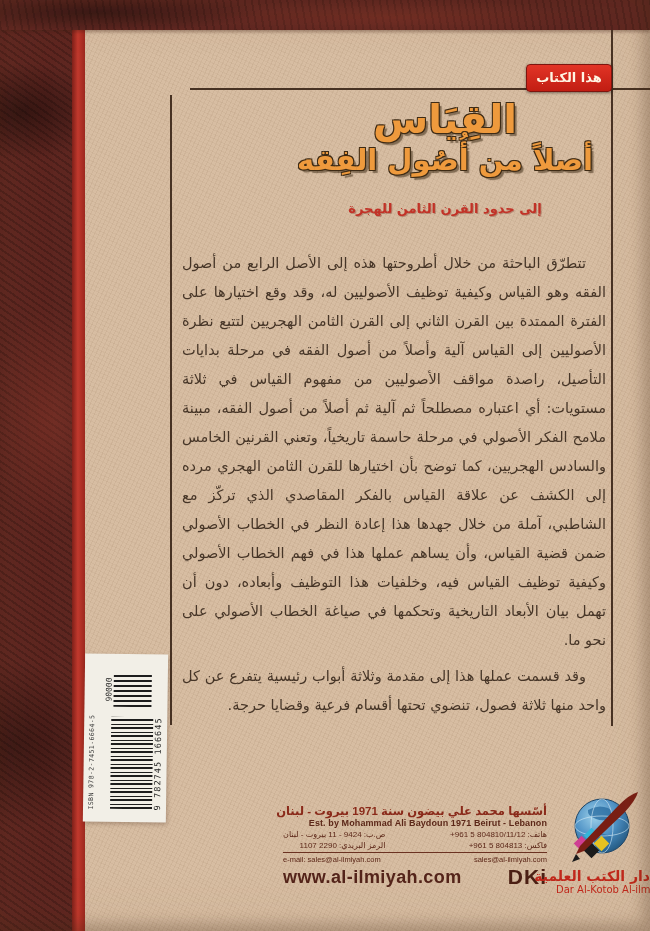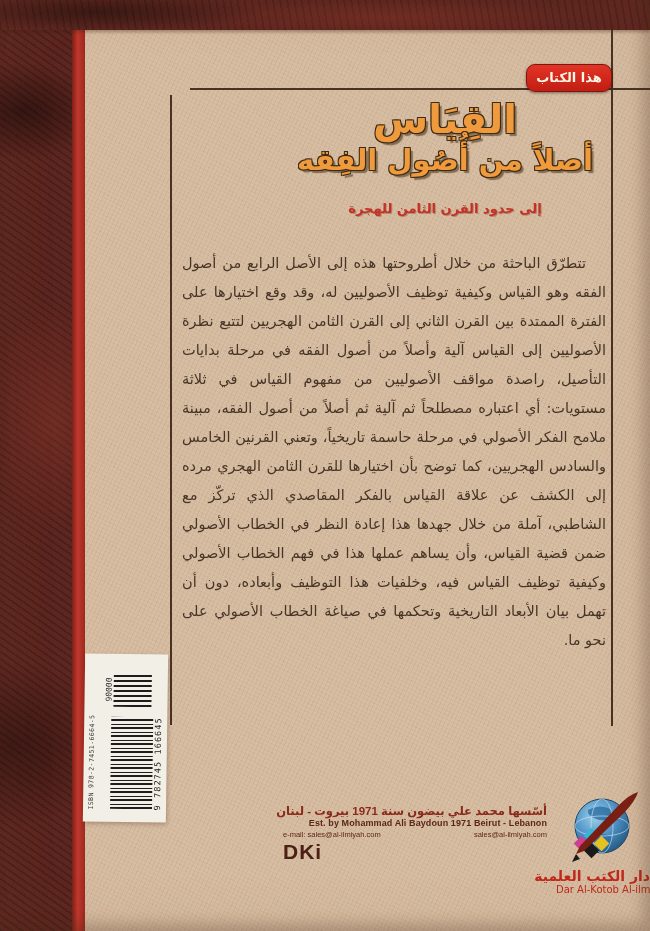--- a/index.html
+++ b/index.html
@@ -40,21 +40,21 @@
   }
   
   .rule{position:absolute;background:#473223;}
   .rule-h{left:190px;top:88px;width:460px;height:2px;}
   .rule-v-right{left:611px;top:30px;width:2px;height:696px;}
   .rule-v-left{left:170px;top:95px;width:2px;height:630px;}
   
   .tag{
     position:absolute;left:526px;top:64px;width:84px;height:26px;
     background:linear-gradient(#e23426,#c21e13);
-    border:1px solid #7e150e;border-radius:9px;
+    border:1px solid #7e150e;border-radius:4px;
     color:#fff6e4;font-size:13px;font-weight:bold;line-height:25px;text-align:center;
     box-shadow:0 1px 3px rgba(0,0,0,.45);
   }
   
   .title-block{position:absolute;left:280px;top:96px;width:330px;text-align:center;direction:rtl;}
   .title-l1,.title-l2{
     font-weight:bold;color:#ee9a3d;line-height:1.15;
     text-shadow:1px 1px 0 #3e2b15,-1px -1px 0 #3e2b15,1px -1px 0 #3e2b15,-1px 1px 0 #3e2b15,3px 3px 1px rgba(62,43,21,.55);
   }
   .title-l1{font-size:40px;}
@@ -133,44 +133,56 @@
   <div class="tag" dir="rtl">هذا الكتاب</div>
 
   <div class="title-block">
     <div class="title-l1">القِيَاس</div>
     <div class="title-l2">أصلاً من أُصُول الفِقه</div>
     <div class="subtitle">إلى حدود القرن الثامن للهجرة</div>
   </div>
 
   <div class="body-text">
     <p>تتطرّق الباحثة من خلال أطروحتها هذه إلى الأصل الرابع من أصول الفقه وهو القياس وكيفية توظيف الأصوليين له، وقد وقع اختيارها على الفترة الممتدة بين القرن الثاني إلى القرن الثامن الهجريين لتتبع نظرة الأصوليين إلى القياس آلية وأصلاً من أصول الفقه في مرحلة بدايات التأصيل، راصدة مواقف الأصوليين من مفهوم القياس في ثلاثة مستويات: أي اعتباره مصطلحاً ثم آلية ثم أصلاً من أصول الفقه، مبينة ملامح الفكر الأصولي في مرحلة حاسمة تاريخياً، وتعني القرنين الخامس والسادس الهجريين، كما توضح بأن اختيارها للقرن الثامن الهجري مرده إلى الكشف عن علاقة القياس بالفكر المقاصدي الذي تركّز مع الشاطبي، آملة من خلال جهدها هذا إعادة النظر في الخطاب الأصولي ضمن قضية القياس، وأن يساهم عملها هذا في فهم الخطاب الأصولي وكيفية توظيف القياس فيه، وخلفيات هذا التوظيف وأبعاده، دون أن تهمل بيان الأبعاد التاريخية وتحكمها في صياغة الخطاب الأصولي على نحو ما.</p>
+    <p>وقد قسمت عملها هذا إلى مقدمة وثلاثة أبواب رئيسية يتفرع عن كل واحد منها ثلاثة فصول، تنضوي تحتها أقسام فرعية وقضايا حرجة.</p>
   </div>
 
   <div class="barcode-label">
     <div class="bc-inner">
       <div class="isbn-line">ISBN 978-2-7451-6664-5</div>
       <div class="ean-group">
         <div class="ean-bars"></div>
         <div class="ean-num">9 782745 166645</div>
       </div>
       <div class="small-group">
         <div class="small-num">90000</div>
         <div class="small-bars"></div>
       </div>
     </div>
   </div>
 
   <div class="footer">
     <div class="f-ar">أسّسها محمد علي بيضون سنة 1971 بيروت - لبنان</div>
     <div class="f-en">Est. by Mohammad Ali Baydoun 1971 Beirut - Lebanon</div>
+    <div class="contacts">
+      <div class="col">
+        <span>ص.ب: 9424 - 11 بيروت - لبنان</span>
+        <span>الرمز البريدي: 2290 1107</span>
+      </div>
+      <div class="col">
+        <span>هاتف: 804810/11/12 5 961+</span>
+        <span>فاكس: 804813 5 961+</span>
+      </div>
+    </div>
     <div class="emails">
       <span>e-mail: sales@al-ilmiyah.com</span>
       <span>sales@al-ilmiyah.com</span>
     </div>
     <div class="webrow">
+      <span class="website">www.al-ilmiyah.com</span>
       <span class="dki">DKi</span>
     </div>
   </div>
 
   <div class="logo">
     <svg width="86" height="76" viewBox="0 0 86 76">
       <defs>
         <radialGradient id="gl" cx="38%" cy="32%" r="75%">
           <stop offset="0%" stop-color="#9fd2ea"></stop>
           <stop offset="55%" stop-color="#4b8fc4"></stop>

